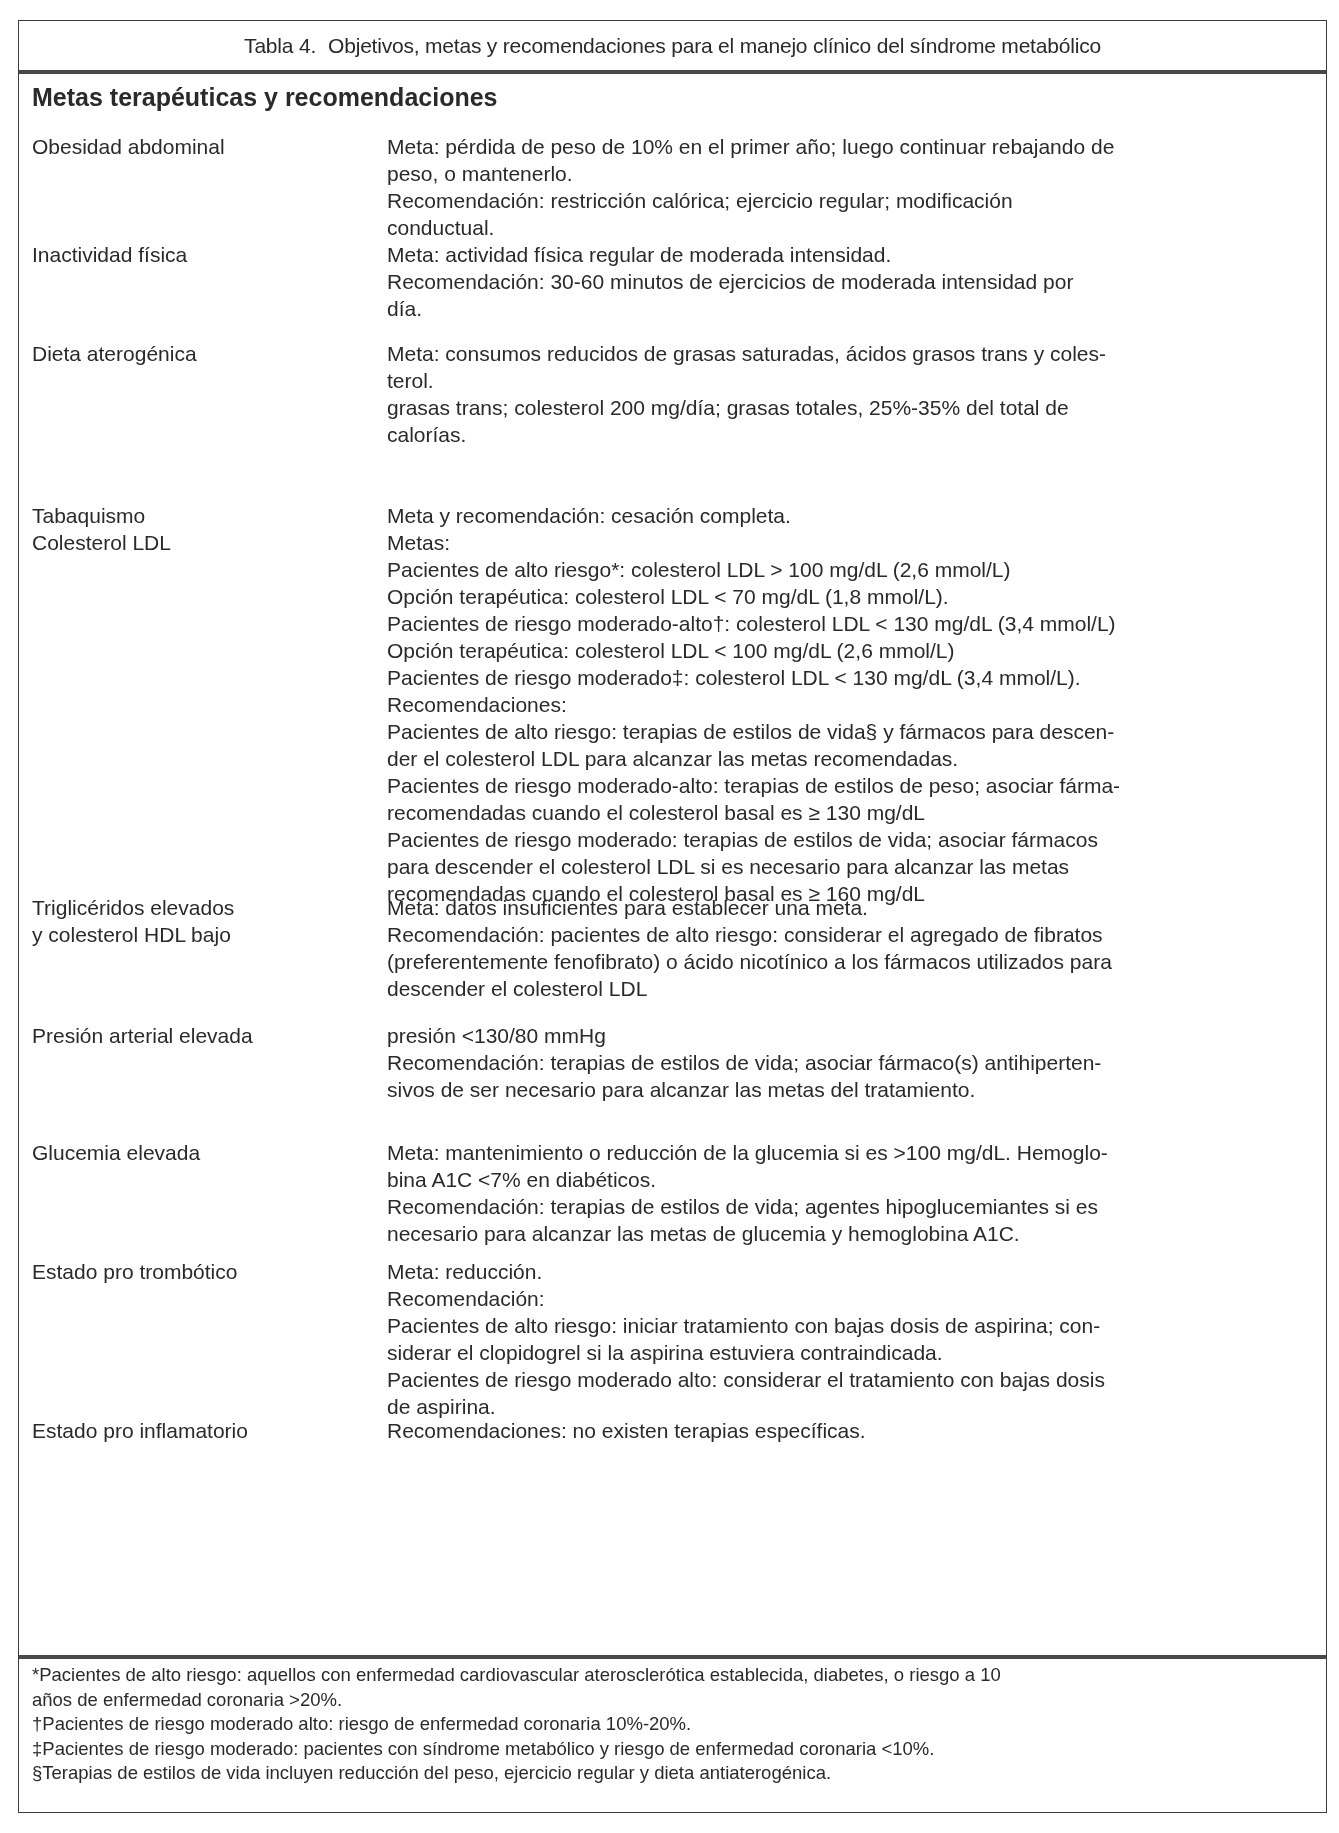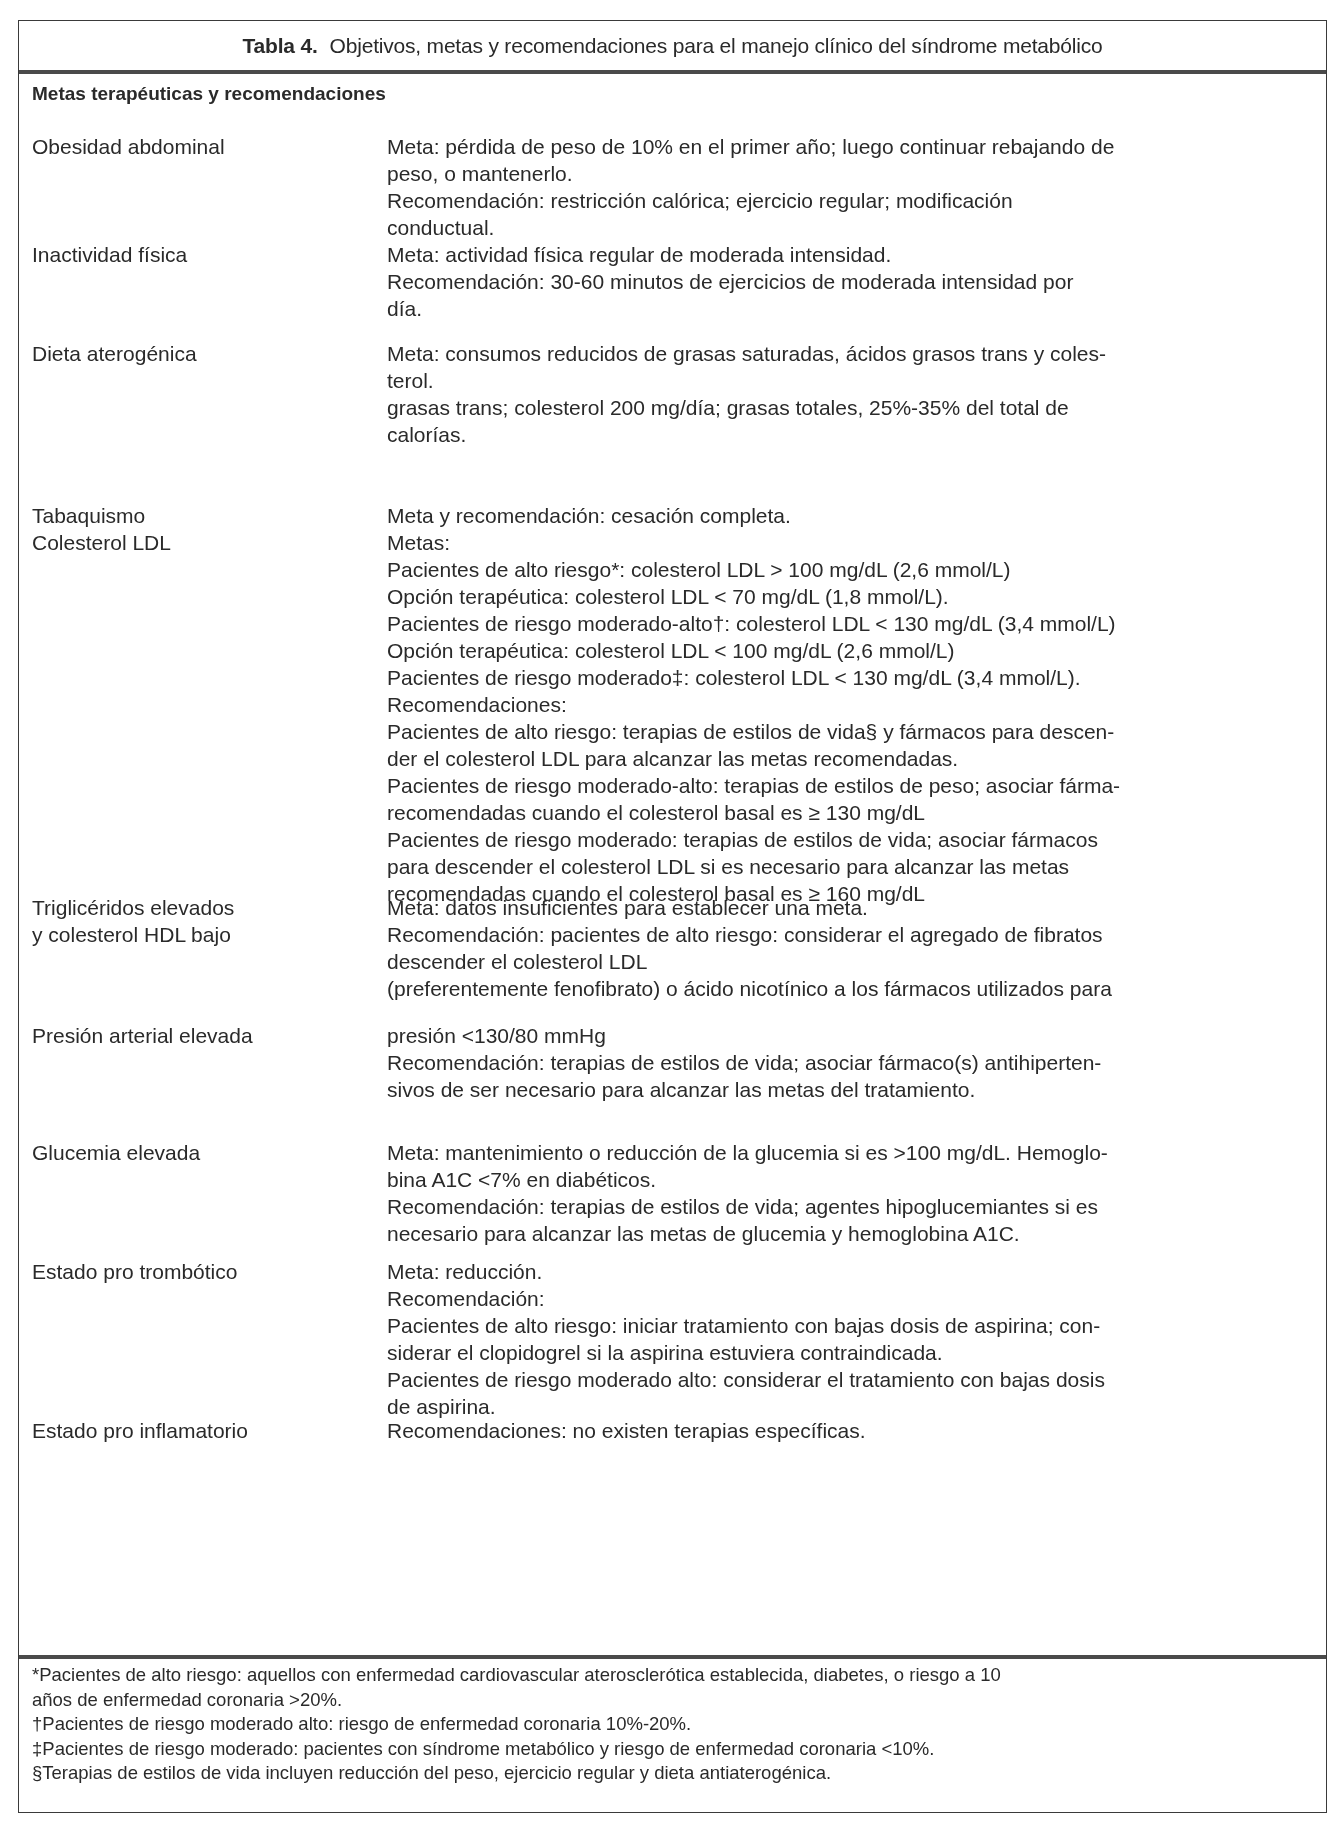--- a/index.html
+++ b/index.html
@@ -10,27 +10,27 @@
   }
   .frame {
     position: absolute; left: 18px; top: 20px; width: 1309px; height: 1793px;
     border: 1.5px solid #3a3a3a; box-sizing: border-box;
   }
   .title-row {
     position: absolute; left: 0; top: 0; width: 100%; height: 50px;
     display: flex; align-items: center; justify-content: center;
     font-size: 21px; letter-spacing: -0.2px;
   }
-  .title-row .label { font-weight: bold; margin-right: 12px; }
+  .title-row .label { font-weight: normal; margin-right: 12px; }
   .rule-thick {
     position: absolute; left: 0; width: 100%; height: 4px; background: #4a4a4a;
   }
   .section-heading {
     position: absolute; left: 13px; top: 62px;
-    font-size: 19px; font-weight: bold; color: #2a2a2a;
+    font-size: 25px; font-weight: bold; color: #2a2a2a;
   }
   .row { position: absolute; left: 0; width: 100%; font-size: 21px; line-height: 27px; }
   .row .term { position: absolute; left: 13px; top: 0; width: 330px; white-space: pre-line; }
   .row .desc { position: absolute; left: 368px; top: 0; width: 920px; }
   .row .desc .line { display: block; white-space: nowrap; }
   .footnotes {
     position: absolute; left: 13px; top: 1662px; width: 1280px;
     font-size: 18.5px; line-height: 24.5px; color: #2a2a2a;
   }
   .footnotes .fn { display: block; white-space: nowrap; }
@@ -93,22 +93,22 @@
           <span class="line">para descender el colesterol LDL si es necesario para alcanzar las metas</span>
           <span class="line">recomendadas cuando el colesterol basal es ≥ 160 mg/dL</span>
         </div>
       </div>
       <div class="row" style="top: 873px;">
         <div class="term">Triglicéridos elevados
 y colesterol HDL bajo</div>
         <div class="desc">
           <span class="line">Meta: datos insuficientes para establecer una meta.</span>
           <span class="line">Recomendación: pacientes de alto riesgo: considerar el agregado de fibratos</span>
+          <span class="line">(preferentemente fenofibrato) o ácido nicotínico a los fármacos utilizados para</span>
           <span class="line">descender el colesterol LDL</span>
-          <span class="line">(preferentemente fenofibrato) o ácido nicotínico a los fármacos utilizados para</span>
         </div>
       </div>
       <div class="row" style="top: 1001px;">
         <div class="term">Presión arterial elevada</div>
         <div class="desc">
           <span class="line">presión &lt;130/80 mmHg</span>
           <span class="line">Recomendación: terapias de estilos de vida; asociar fármaco(s) antihiperten-</span>
           <span class="line">sivos de ser necesario para alcanzar las metas del tratamiento.</span>
         </div>
       </div>

